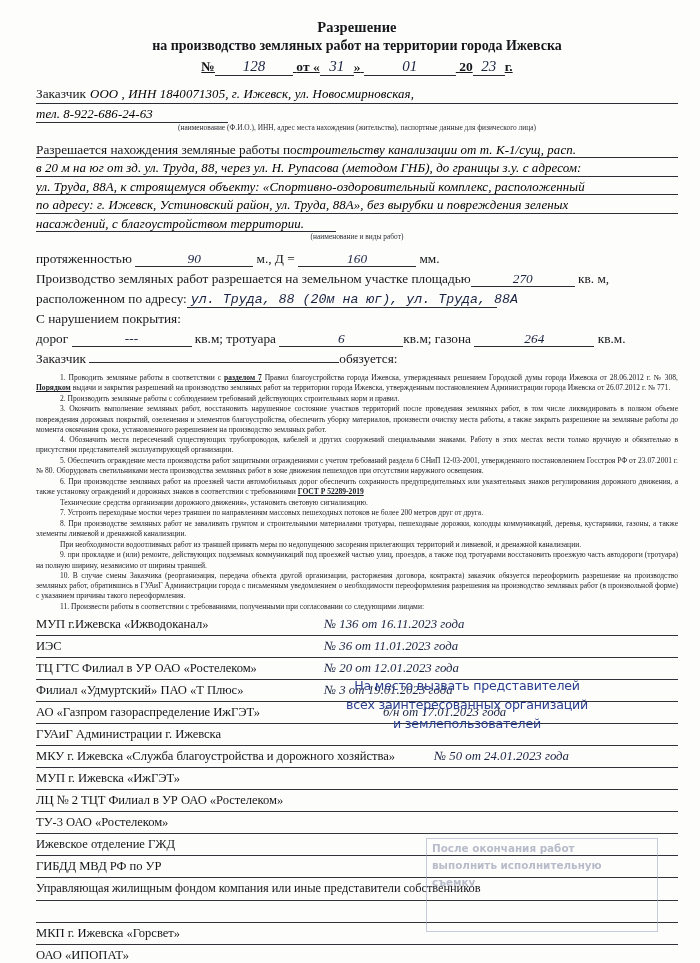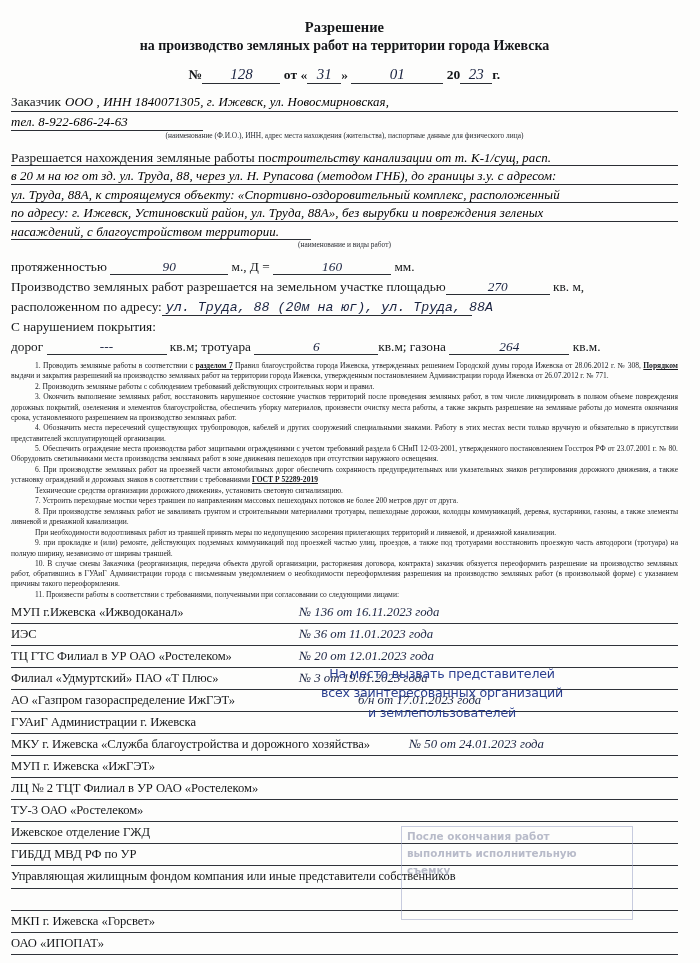--- a/index.html
+++ b/index.html
@@ -13,43 +13,44 @@
     color: #15171a;
   }
   .page {
     position: relative;
     width: 700px;
     height: 963px;
     margin: 0 auto;
     background: #fdfdfc;
     overflow: hidden;
     box-sizing: border-box;
-    padding: 18px 22px 10px 11px;
+    padding: 18px 22px 10px 36px;
   }
   
   .doc-title {
     text-align: center;
     font-weight: bold;
     font-size: 14.5px;
     line-height: 1.25;
     letter-spacing: 0.1px;
   }
   .doc-subtitle {
     text-align: center;
     font-weight: bold;
     font-size: 14px;
     line-height: 1.3;
     margin-top: 1px;
   }
   .numline {
     text-align: center;
     font-weight: bold;
     font-size: 13.5px;
-    margin-top: 12px;
-    white-space: nowrap;
+    margin-top: 4px;
+    white-space: nowrap;
+    text-decoration: underline;
   }
   .hand {
     font-family: "Liberation Serif", "DejaVu Serif", serif;
     font-style: italic;
     font-weight: normal;
     color: #1a2440;
   }
   .fill {
     display: inline-block;
     border-bottom: 1px solid #2a2d33;
@@ -223,20 +224,24 @@
       <span>расположенном по адресу:</span><span class="fill" style="width:306px;text-align:center;padding-left:4px;font-family:Liberation Mono, monospace;">ул. Труда, 88 (20м на юг),  ул. Труда, 88А</span>
     </div>
     <div class="meas">С нарушением покрытия:</div>
     <div class="meas">
       <span>дорог</span>
       <span class="fill" style="width:120px;">---</span>
       <span>кв.м; тротуара</span>
       <span class="fill" style="width:124px;">6</span><span>кв.м; газона</span>
       <span class="fill" style="width:120px;">264</span>
       <span>кв.м.</span>
+    </div>
+    <div class="meas">
+      <span>Заказчик</span>
+      <span class="fill" style="width:250px;"></span><span>обязуется:</span>
     </div>
   </div>
 
   <div class="fine" style="margin-top:4px;">
     <p>1. Проводить земляные работы в соответствии с <u><b>разделом 7</b></u> Правил благоустройства города Ижевска, утвержденных решением Городской думы города Ижевска от 28.06.2012 г. № 308, <u><b>Порядком</b></u> выдачи и закрытия разрешений на производство земляных работ на территории города Ижевска, утвержденным постановлением Администрации города Ижевска от 26.07.2012 г. № 771.</p>
     <p>2. Производить земляные работы с соблюдением требований действующих строительных норм и правил.</p>
     <p>3. Окончить выполнение земляных работ, восстановить нарушенное состояние участков территорий после проведения земляных работ, в том числе ликвидировать в полном объеме повреждения дорожных покрытий, озеленения и элементов благоустройства, обеспечить уборку материалов, произвести очистку места работы, а также закрыть разрешение на земляные работы до момента окончания срока, установленного разрешением на производство земляных работ.</p>
     <p>4. Обозначить места пересечений существующих трубопроводов, кабелей и других сооружений специальными знаками. Работу в этих местах вести только вручную и обязательно в присутствии представителей эксплуатирующей организации.</p>
     <p>5. Обеспечить ограждение места производства работ защитными ограждениями с учетом требований раздела 6 СНиП 12-03-2001, утвержденного постановлением Госстроя РФ от 23.07.2001 г. № 80. Оборудовать светильниками места производства земляных работ в зоне движения пешеходов при отсутствии наружного освещения.</p>
     <p>6. При производстве земляных работ на проезжей части автомобильных дорог обеспечить сохранность предупредительных или указательных знаков регулирования дорожного движения, а также установку ограждений и дорожных знаков в соответствии с требованиями <u><b>ГОСТ Р 52289-2019</b></u></p>

